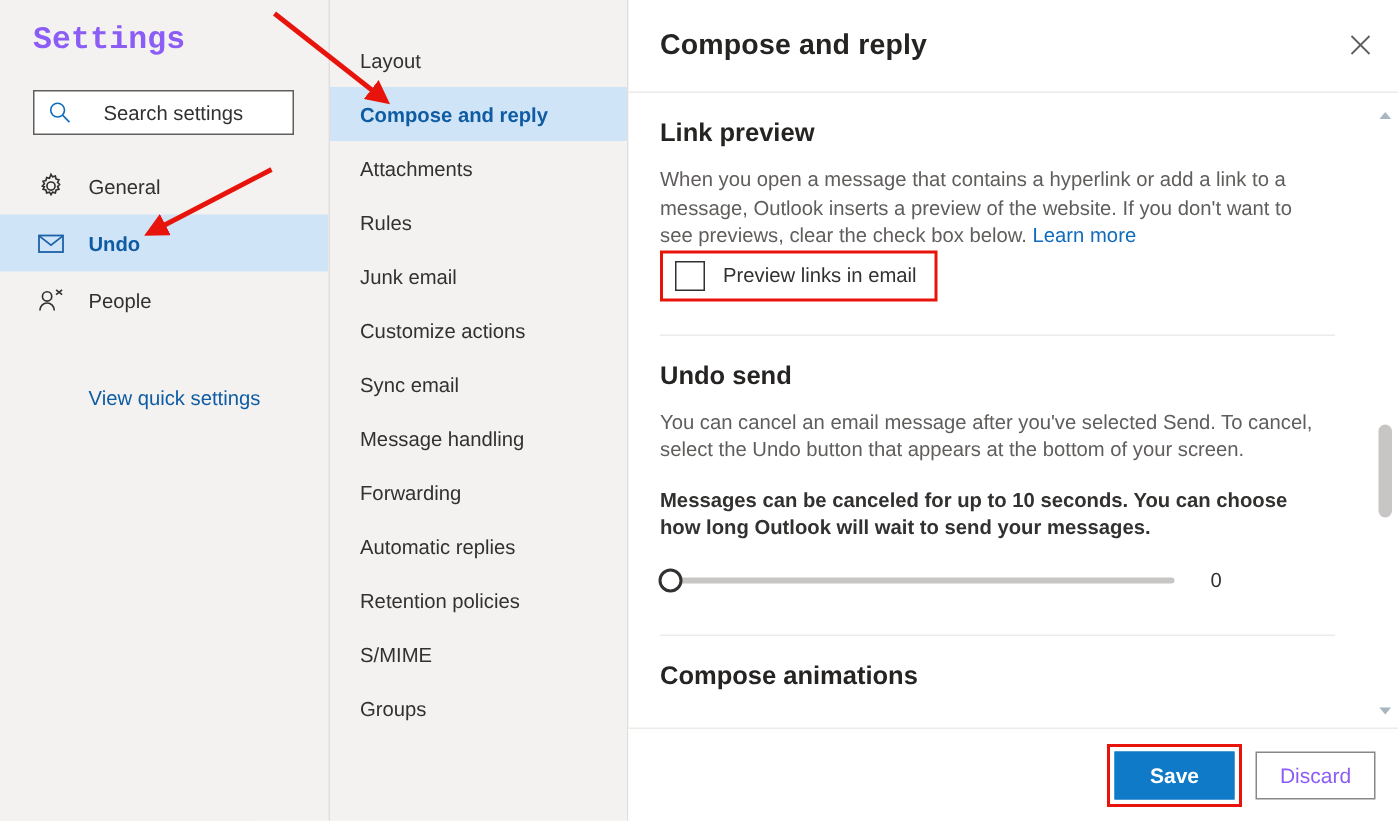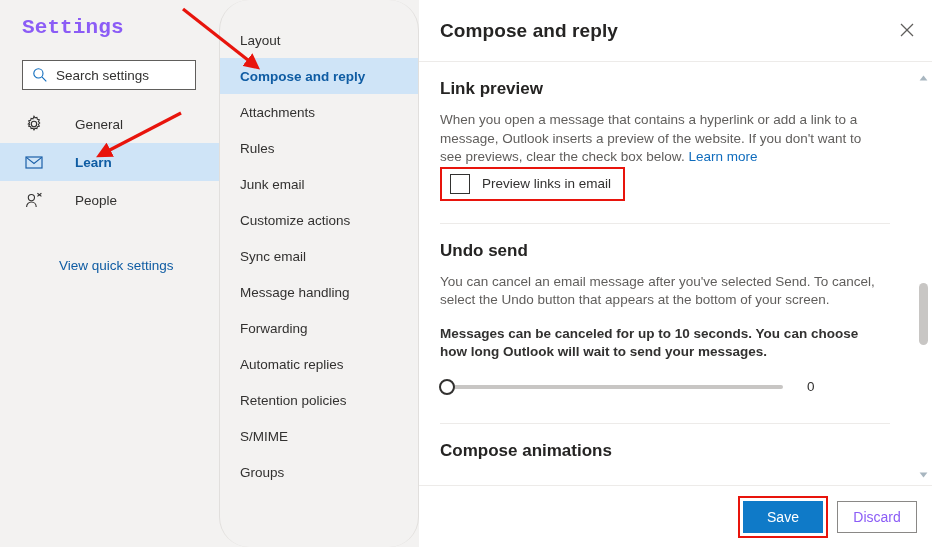--- a/index.html
+++ b/index.html
@@ -45,39 +45,38 @@
     align-items: center;
     box-sizing: border-box;
   }
   .search-icon {
     margin-left: 9px;
     width: 16px; height: 16px;
     display: block;
     flex: 0 0 16px;
   }
   .search-placeholder {
-    margin-left: 8px;
+    margin-left: 21px;
     font-size: 13.5px;
     color: #323130;
   }
 
   .nav-list {
     position: absolute;
     left: 0; top: 105px;
     width: 219px;
   }
   .nav-item {
     height: 38px;
     display: flex;
     align-items: center;
     padding-left: 24px;
     box-sizing: border-box;
     color: #323130;
     font-size: 13.5px;
-    gap: 16px;
   }
   .nav-item.active {
     background: #cfe4f7;
     color: #0f5ca3;
     font-weight: 600;
   }
   .nav-item .nav-icon {
     width: 20px; height: 20px;
     flex: 0 0 20px;
     display: block;
@@ -94,21 +93,20 @@
   
   .subnav {
     width: 200px; height: 547px;
     flex: 0 0 200px;
     background: #f3f2f1;
     border-left: 1px solid #e1dfdd;
     border-right: 1px solid #e1dfdd;
     box-sizing: border-box;
     position: relative;
     padding-top: 22px;
-    border-radius: 30px;
   }
   .subnav-item {
     height: 36px;
     display: flex;
     align-items: center;
     padding-left: 20px;
     font-size: 13.5px;
     color: #323130;
     box-sizing: border-box;
   }
@@ -283,21 +281,21 @@
     align-items: center;
     justify-content: center;
     box-sizing: border-box;
     cursor: pointer;
     padding: 0 14px;
   }
   .btn-primary {
     background: #0f7ac8;
     color: #ffffff;
     border: 1px solid #0f7ac8;
-    font-weight: 400;
+    font-weight: 700;
     text-align: right;
   }
   .btn-default {
     background: #ffffff;
     color: #8b5cf6;
     border: 1px solid #8a8886;
   }
   .btn-redwrap {
     border: 2px solid #e8140c;
     padding: 3px;
@@ -348,21 +346,21 @@
         <span>General</span>
       </div>
 
       <div class="nav-item active">
         <span class="nav-icon">
           <svg width="20" height="20" viewBox="0 0 20 20">
             <rect x="2" y="5" width="16" height="11" fill="none" stroke="#1b60a8" stroke-width="1.2"></rect>
             <path d="M2.3 5.4l7.7 6 7.7-6" fill="none" stroke="#1b60a8" stroke-width="1.2"></path>
           </svg>
         </span>
-        <span>Learn</span>
+        <span>Undo</span>
       </div>
 
 
       <div class="nav-item">
         <span class="nav-icon">
           <svg width="20" height="20" viewBox="0 0 20 20">
             <circle cx="7.4" cy="7.6" r="3.1" fill="none" stroke="#323130" stroke-width="1.1"></circle>
             <path d="M2.6 17c0-3 2.2-5 4.8-5s4.8 2 4.8 5" fill="none" stroke="#323130" stroke-width="1.1"></path>
             <path d="M13.4 3.2l4 3.2M17.4 3.2l-4 3.2" stroke="#323130" stroke-width="1.1" fill="none"></path>
           </svg>

